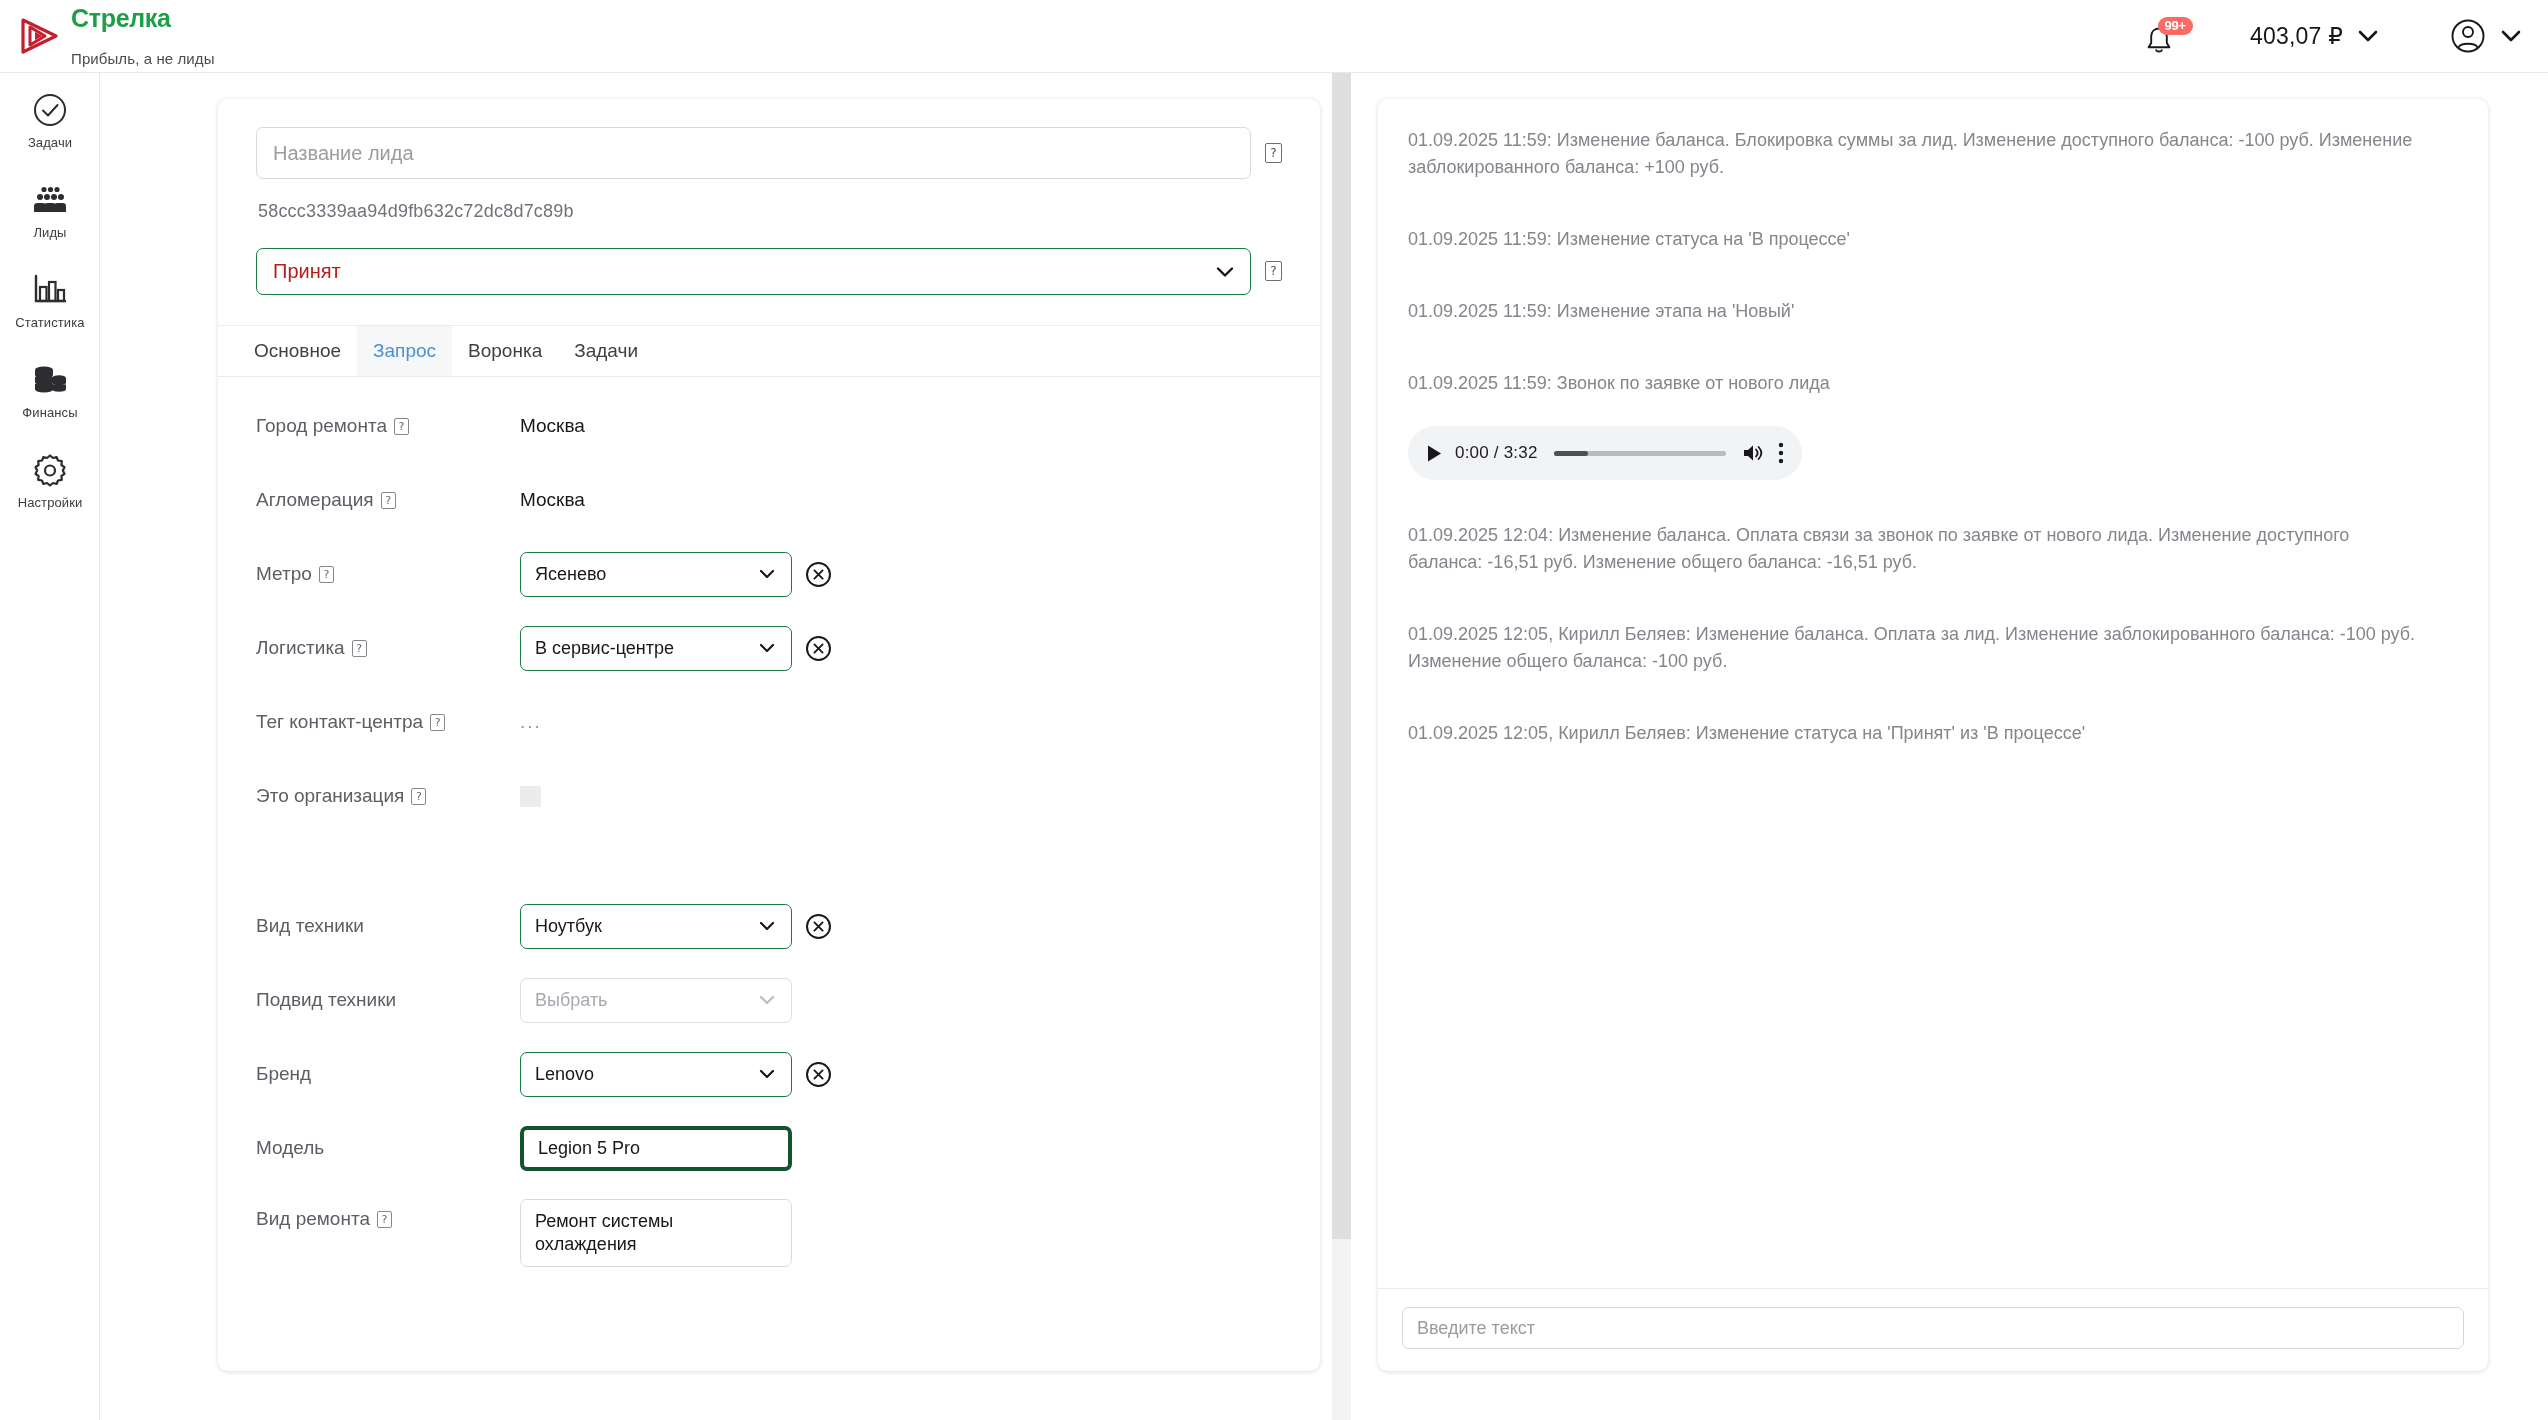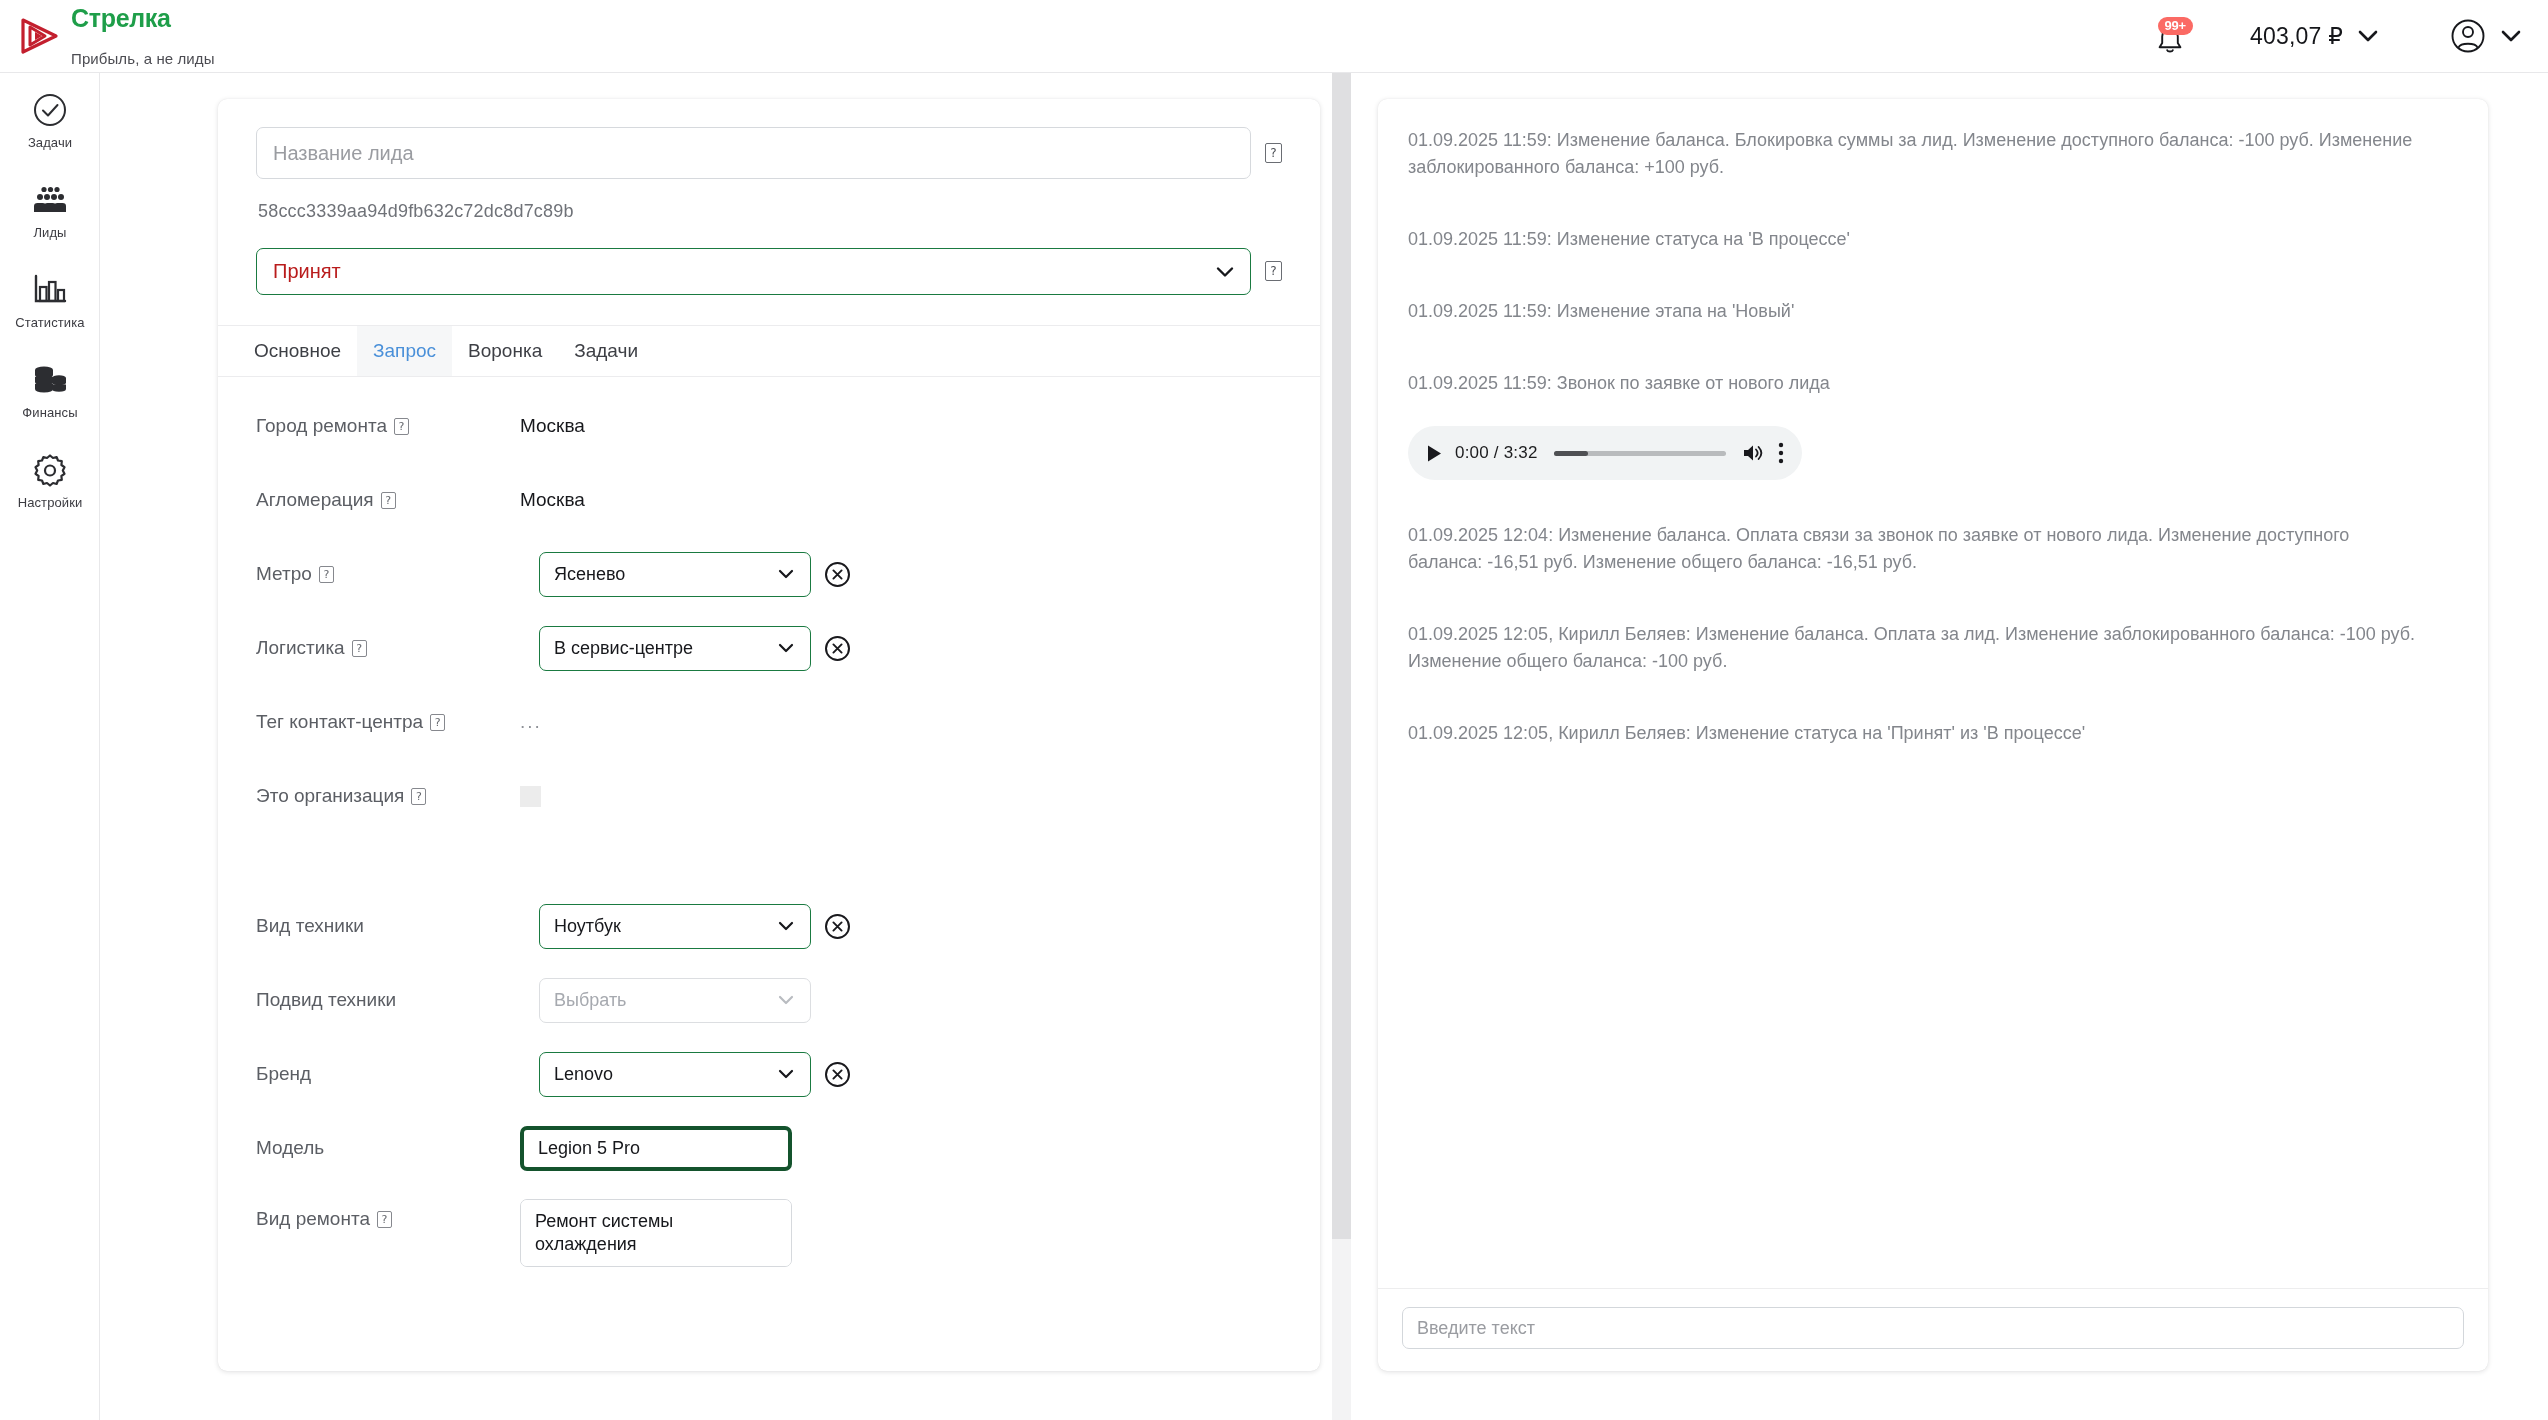--- a/index.html
+++ b/index.html
@@ -32,21 +32,21 @@
   .brand-text { display: flex; flex-direction: column; justify-content: center; line-height: 1; }
   .brand-name {
     color: #1e9e49; font-size: 25px; font-weight: bold; letter-spacing: -0.3px;
   }
   .brand-tag { color: #4c4c52; font-size: 15px; margin-top: 20px; letter-spacing: 0.1px; }
 
   .topbar-right {
     margin-left: auto; display: flex; align-items: center;
     gap: 0; padding-right: 26px; height: 100%;
   }
-  .bell-wrap { position: relative; width: 52px; height: 46px; display:flex; align-items:center; justify-content:center; cursor: pointer; margin-top: 8px;}
+  .bell-wrap { position: relative; width: 52px; height: 46px; display:flex; align-items:center; cursor: pointer; margin-top: 8px;}
   .bell-badge {
     position: absolute; top: 0px; right: 3px;
     background: #fb6a64; color: #ffffff;
     font-size: 13px; font-weight: bold;
     border-radius: 11px; padding: 1px 7px 2px 7px;
     line-height: 15px; letter-spacing: -0.2px;
   }
   .balance {
     display: flex; align-items: center; gap: 14px;
     margin-left: 54px; cursor: pointer;
@@ -167,21 +167,21 @@
   .f-value { font-size: 19px; color: #17181c; }
   .f-value.muted { color: #8e9197; letter-spacing: 2px; }
 
   .ctrl-wrap { display: flex; align-items: center; gap: 14px; }
 
   .mini-select {
     position: relative;
     width: 272px; height: 45px;
     border: 1.6px solid #1a7a41; border-radius: 7px;
     background: #ffffff; display: flex; align-items: center;
-    padding: 0 34px 0 14px; cursor: pointer; margin-left: 19px;
+    padding: 0 34px 0 14px; cursor: pointer;
   }
   .mini-select .val { font-size: 18px; color: #17181c; white-space: nowrap; }
   .mini-select.disabled {
     border: 1px solid #dcdee1; background: #fff; cursor: default;
   }
   .mini-select.disabled .val { color: #a6a9af; }
 
   .clear-btn {
     width: 25px; height: 25px; border-radius: 50%;
     border: 2px solid #19191d;

